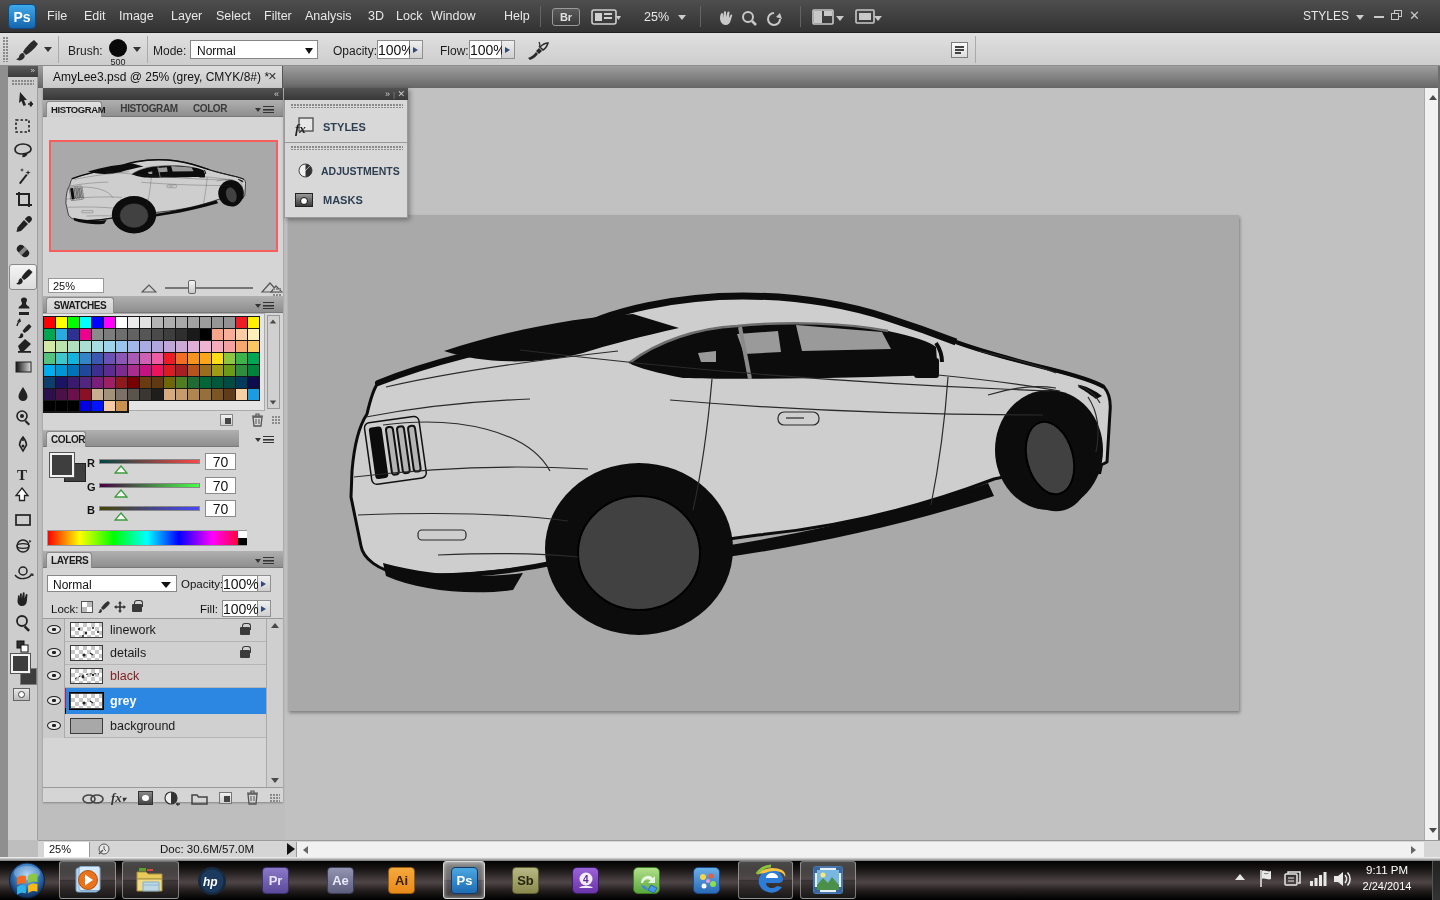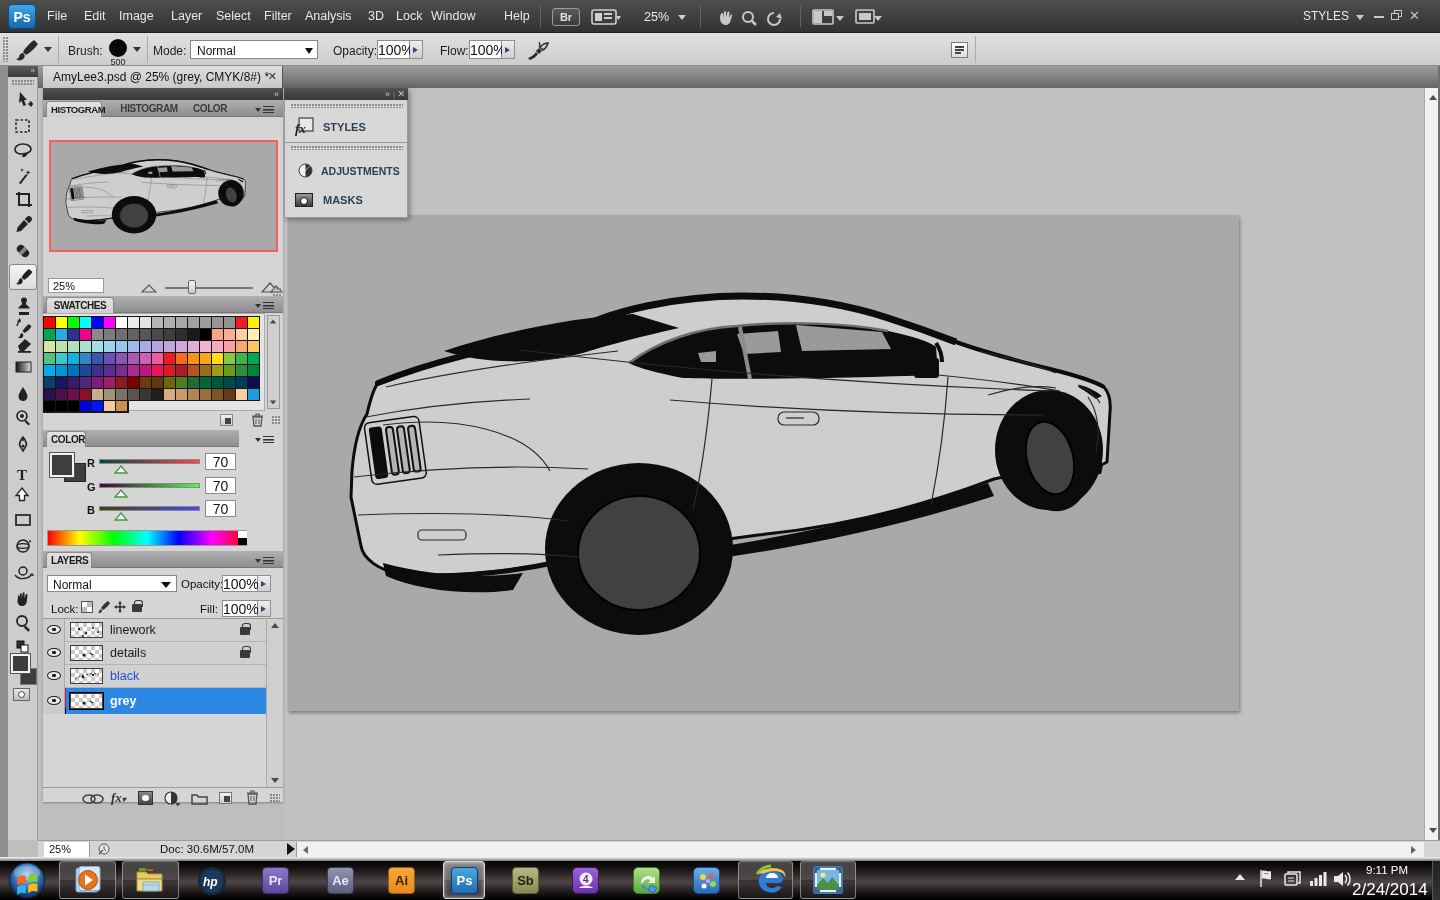--- a/index.html
+++ b/index.html
@@ -584,33 +584,39 @@
         <div class="abs" style="left:0;top:97px;width:223px;height:23px;border-bottom:1px solid #b5b5b5;background:#d0d0d0">
           <div class="abs" style="left:0;top:0;width:22px;height:23px;background:#cbcbcb;border-right:1px solid #aaa"></div>
           <div class="eye" style="left:4px;top:6px"></div>
           <div class="thumb" style="left:27px;top:3px;">
             <svg width="33" height="16" style="position:absolute;left:0;top:0">
               <path d="M4 10c6-4 14-6 24-5" stroke="#333" stroke-width="1" fill="none" stroke-dasharray="2 2"></path>
               <circle cx="12" cy="8" r="1.4" fill="#222"></circle>
               <circle cx="22" cy="6" r="1.2" fill="#222"></circle>
             </svg>
           </div>
-          <span class="abs" style="left:67px;top:4px;font-size:12.5px;color:#1d4ed8;font-weight:normal">black</span>
+          <span class="abs" style="left:67px;top:4px;font-size:12.5px;color:#7f1d1d;font-weight:normal">black</span>
         </div>
         <div class="abs" style="left:0;top:120px;width:179px;height:26px;border-bottom:6px solid #000000;background:#be185d">
           <div class="abs" style="left:0;top:0;width:22px;height:26px;background:#cbcbcb;border-right:1px solid #aaa"></div>
           <div class="eye" style="left:4px;top:8px"></div>
           <div class="abs" style="left:23px;top:0;width:200px;height:26px;background:#2c87e2"></div>
           <div class="thumb" style="left:27px;top:5px;outline:1.5px solid #000;">
             <svg width="33" height="16" style="position:absolute;left:0;top:0">
               <circle cx="13" cy="9" r="1.6" fill="#222"></circle>
               <path d="M19 7l3 2" stroke="#222" stroke-width="1.2"></path>
             </svg>
           </div>
           <span class="abs" style="left:67px;top:6px;font-size:12.5px;color:#fff;font-weight:bold">grey</span>
+        </div>
+        <div class="abs" style="left:0;top:146px;width:223px;height:24px;border-bottom:1px solid #b5b5b5;background:#d0d0d0">
+          <div class="abs" style="left:0;top:0;width:22px;height:24px;background:#cbcbcb;border-right:1px solid #aaa"></div>
+          <div class="eye" style="left:4px;top:7px"></div>
+          <div class="abs" style="left:27px;top:4px;width:33px;height:16px;border:1px solid #3c3c3c;background:#a8a8a8;"></div>
+          <span class="abs" style="left:67px;top:5px;font-size:12.5px;color:#1a1a1a;font-weight:normal">background</span>
         </div>
 <div class="abs" style="left:223px;top:51px;width:17px;height:168px;background:#cfcfcf;border-left:1px solid #aaa">
           <div class="tri-u" style="left:4px;top:4px"></div>
           <div class="tri-d" style="left:4px;bottom:4px"></div>
         </div>
 
 <div class="abs" style="left:0;top:219px;width:240px;height:1px;background:#9a9a9a"></div>
 <svg class="abs" style="left:38px;top:225px" width="24" height="12" viewBox="0 0 24 12">
           <ellipse cx="8" cy="6" rx="6" ry="4" fill="none" stroke="#444" stroke-width="1.6"></ellipse>
           <ellipse cx="16" cy="6" rx="6" ry="4" fill="none" stroke="#444" stroke-width="1.6"></ellipse>
@@ -760,16 +766,16 @@
         <rect x="0" y="10" width="3" height="5" fill="#e8e8e8"></rect>
         <rect x="4.5" y="7" width="3" height="8" fill="#e8e8e8"></rect>
         <rect x="9" y="4" width="3" height="11" fill="#e8e8e8"></rect>
         <rect x="13.5" y="1" width="3" height="14" fill="#e8e8e8"></rect>
       </svg>
 <svg class="abs" style="left:1333px;top:9px" width="20" height="18" viewBox="0 0 20 18">
         <path d="M1 6h4l5-4v14l-5-4H1z" fill="#e8e8e8"></path>
         <path d="M12 5a6 6 0 0 1 0 8M14.5 2.5a9.5 9.5 0 0 1 0 13" fill="none" stroke="#e8e8e8" stroke-width="1.6"></path>
       </svg>
 <div class="abs" style="left:1358px;top:3px;width:58px;text-align:center;color:#fff;font-size:11.5px">9:11 PM</div>
-<div class="abs" style="left:1352px;top:19px;width:70px;text-align:center;color:#fff;font-size:17px">2/24/2014</div>
+<div class="abs" style="left:1352px;top:19px;width:70px;text-align:center;color:#fff;font-size:11px">2/24/2014</div>
 <div class="abs" style="left:1432px;top:0;width:8px;height:39px;border-left:1px solid #555;background:linear-gradient(#222,#333)"></div>
 </div>
 
 </div>
 </body></html>

